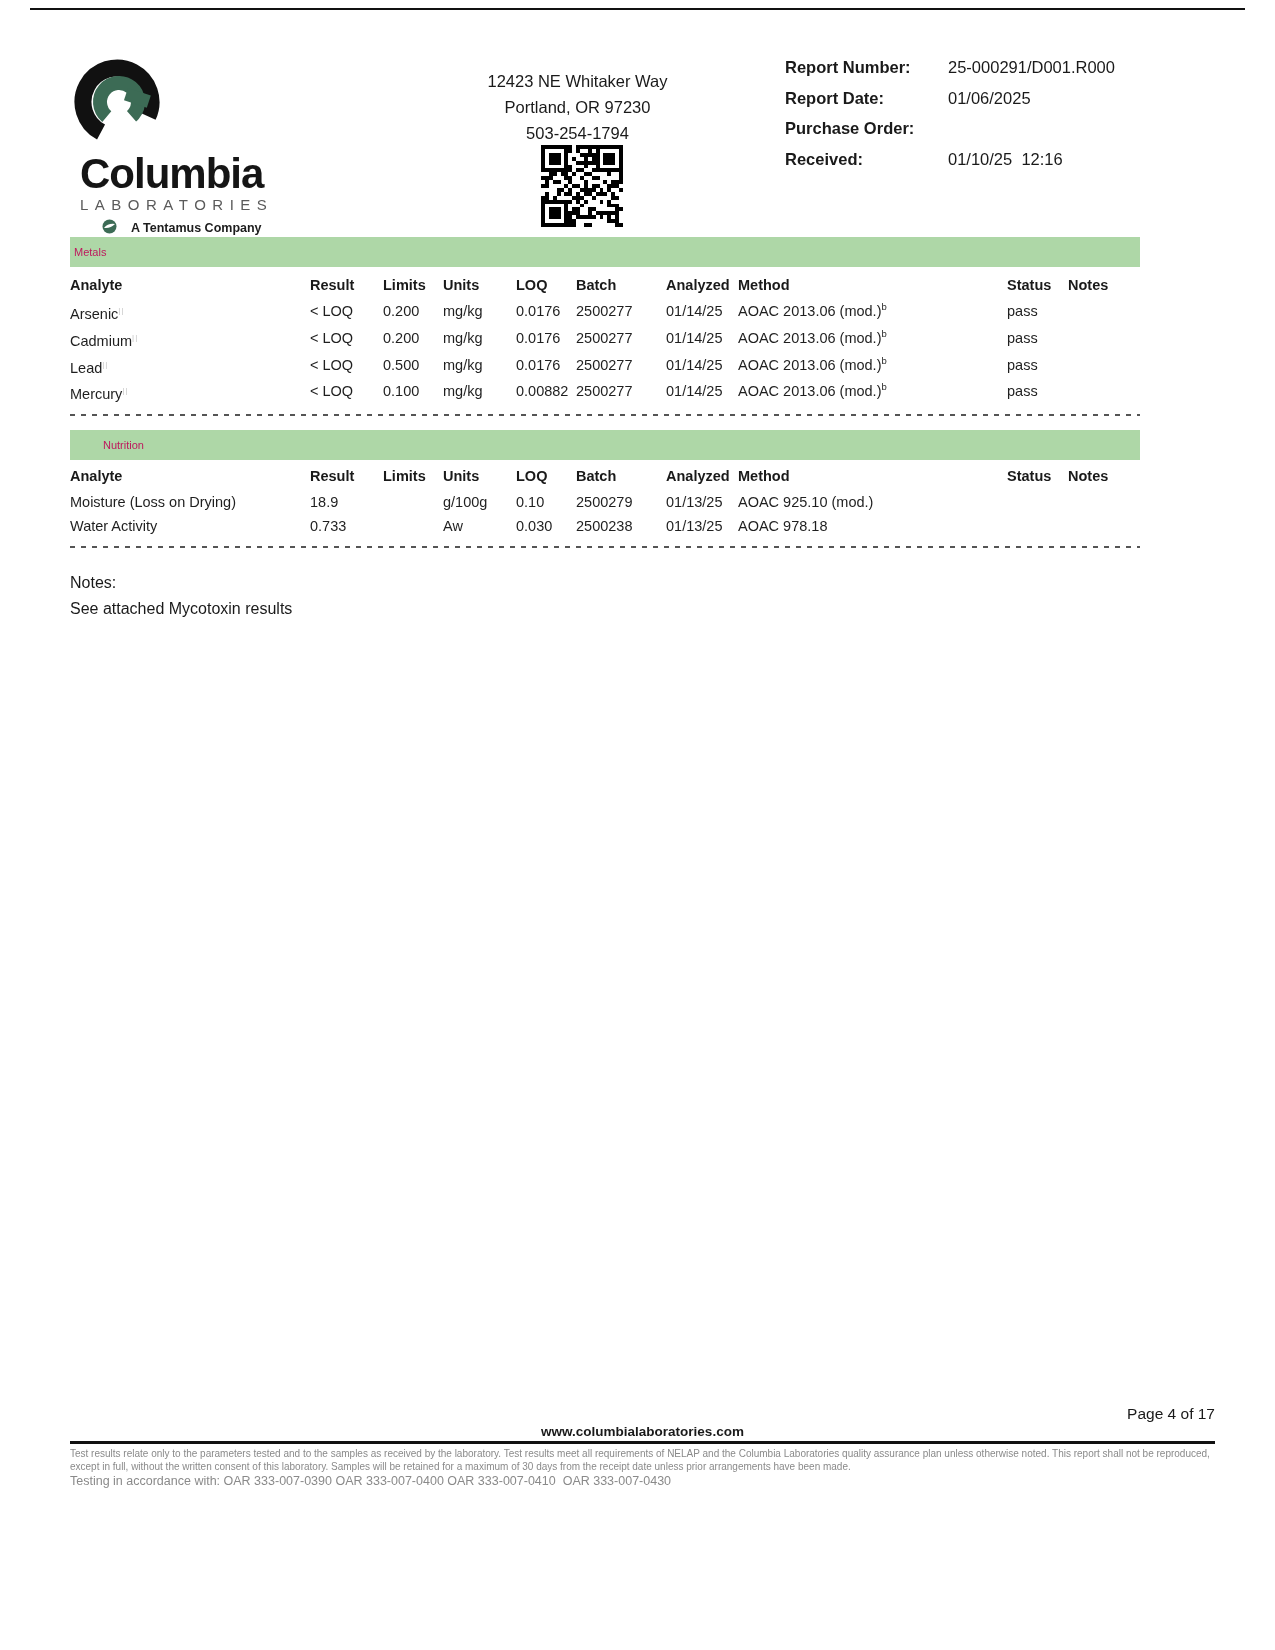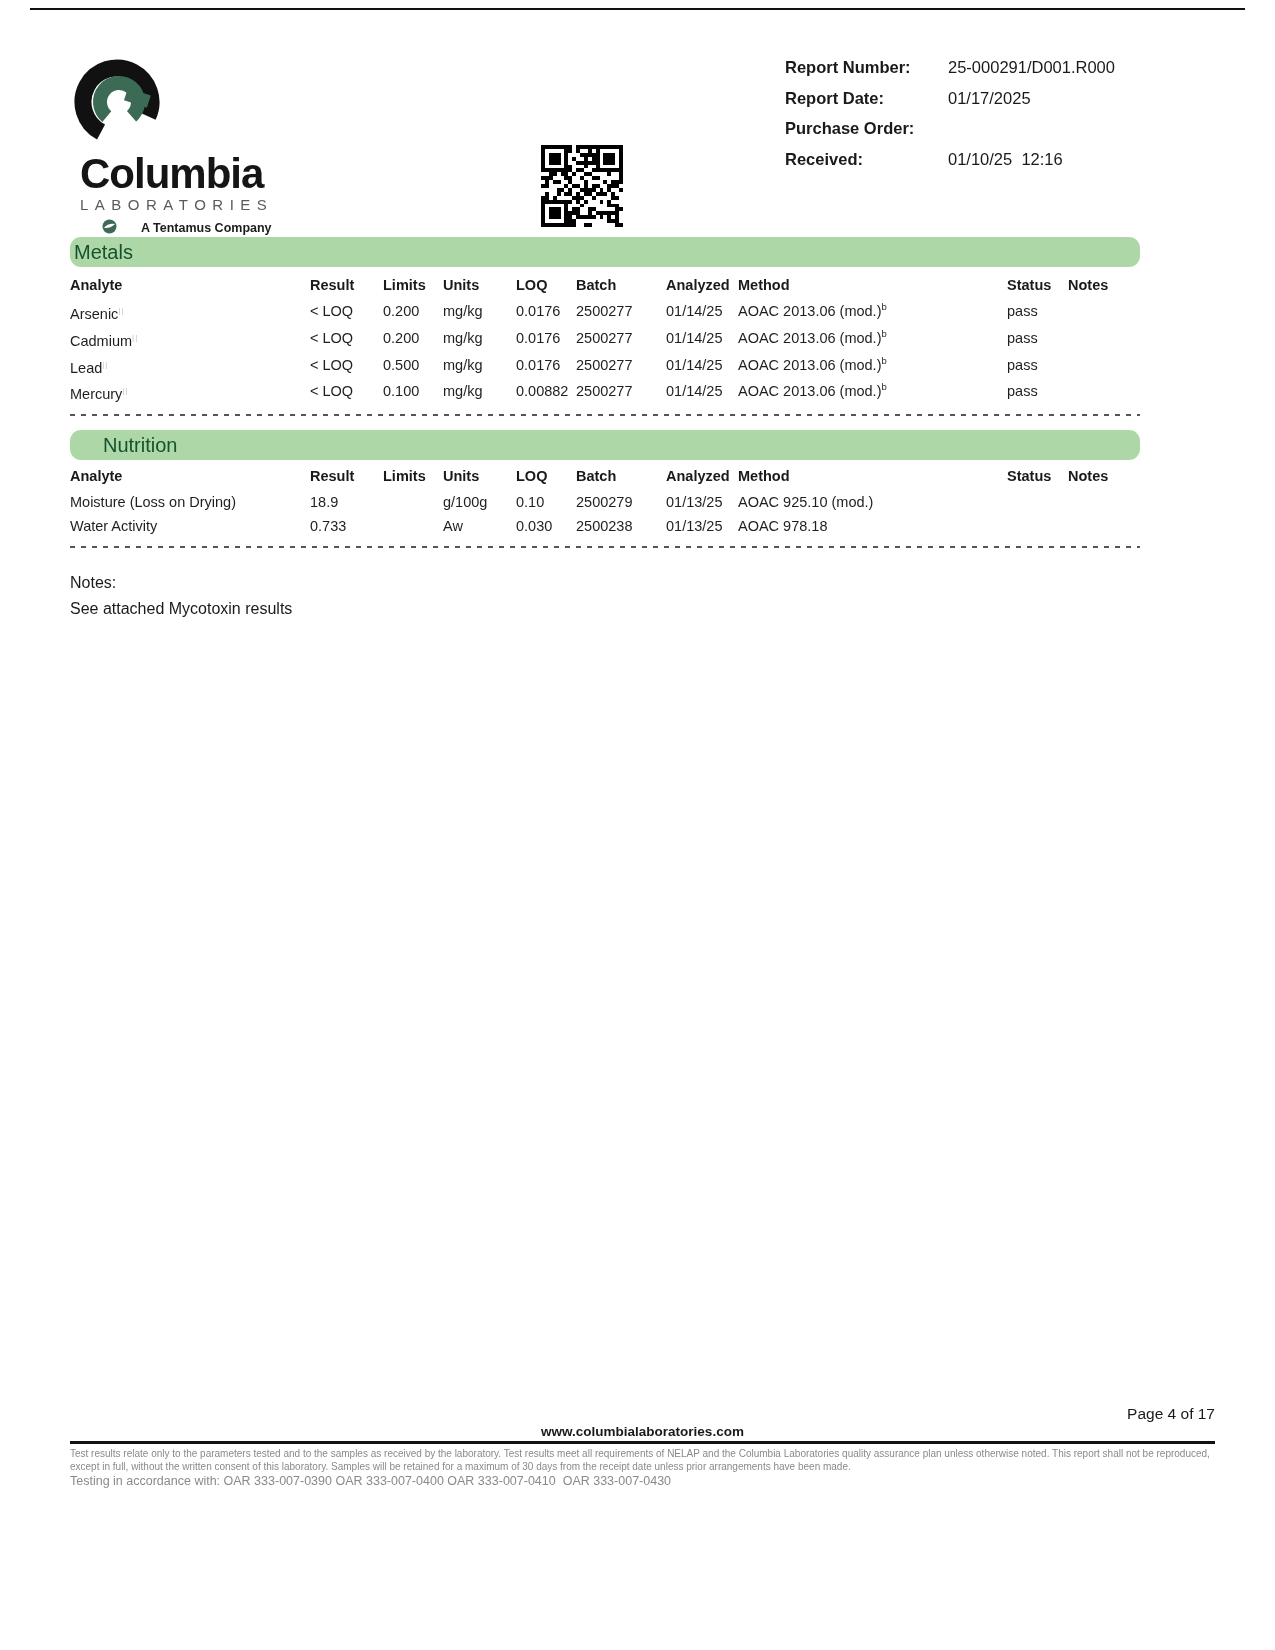--- a/index.html
+++ b/index.html
@@ -9,34 +9,34 @@
     font-family:"Liberation Sans", sans-serif; color:#1a1a1a;
   }
   .top-rule { position:absolute; top:8px; left:30px; right:30px; height:2px; background:#111; }
 
   
   .logo-block { position:absolute; left:72px; top:56px; }
   .logo-row { display:flex; align-items:flex-start;flex-direction:column; }
   .logo-text { margin-left:8px; }
   .logo-name { font-size:42px; font-weight:bold; letter-spacing:-1px; color:#151515; line-height:44px; }
   .logo-sub { font-size:15px; letter-spacing:6.5px; color:#5a5a5a; margin-top:0px; }
-  .logo-tagline { display:flex; align-items:center; gap:24px; margin-top:6px; margin-left:22px; font-size:12.5px; font-weight:bold; color:#1d1d1d; }
+  .logo-tagline { display:flex; align-items:center; gap:14px; margin-top:6px; margin-left:22px; font-size:12.5px; font-weight:bold; color:#1d1d1d; }
 
   .address { position:absolute; left:420px; top:68px; width:315px; text-align:center; font-size:16.5px; line-height:26px; }
   .qr { position:absolute; left:541px; top:145px; width:82px; height:82px; display:grid; grid-template-columns:repeat(21,1fr); grid-template-rows:repeat(21,1fr); }
   .qr div { background:transparent; } .qr div.on { background:#000; }
 
   .report-info { position:absolute; left:785px; top:52px; width:360px; }
   .info-row { display:flex; line-height:30.5px; }
   .info-label { width:163px; font-weight:bold; font-size:16.5px; }
   .info-value { font-size:16.5px; white-space:pre; }
 
   
   .main { position:absolute; left:70px; top:237px; width:1070px; }
-  .section-bar { height:30px; background:#aed7a7; font-size:20px; line-height:31px; padding-left:4px; color:#14532d;border-radius:11px; }
+  .section-bar { height:30px; background:#aed7a7; font-size:11px; line-height:31px; padding-left:4px; color:#be185d; }
   .grid { display:grid; grid-template-columns:240px 73px 60px 73px 60px 90px 72px 269px 61px 1fr; }
   .grid > div { overflow:visible; white-space:nowrap; }
   .thead { font-weight:bold; font-size:14.5px; padding:8px 0 6px 0; }
   .trow { font-size:14.5px; line-height:24px; color:#1f1f1f; }
   sup.mark { font-size:8px; color:#c4c4c4; letter-spacing:1px; vertical-align:super; }
   sup.msup { font-size:9.5px; vertical-align:super; line-height:0; }
   .dashed { height:2px; margin-top:8px;
     background:repeating-linear-gradient(to right,#555 0 5px,transparent 5px 11px); }
   .gap-metals { margin-top:2px; }
   .nutrition-bar { margin-top:14px;padding-left:33px; }
@@ -76,20 +76,25 @@
               <circle cx="7.5" cy="7.5" r="7" fill="#3c6b55"></circle>
               <path d="M2 9 Q6 4 13 5 Q9 9 4 9 Z" fill="#ffffff"></path>
             </svg>
           </span>
           <span>A Tentamus Company</span>
         </div>
       </div>
     </div>
   </div>
 
+  <div class="address">
+    <div>12423 NE Whitaker Way</div>
+    <div>Portland, OR 97230</div>
+    <div>503-254-1794</div>
+  </div>
 
   <div class="qr" id="qr">
       <div class="on"></div>
       <div class="on"></div>
       <div class="on"></div>
       <div class="on"></div>
       <div class="on"></div>
       <div class="on"></div>
       <div class="on"></div>
       <div class="on"></div>
@@ -528,21 +533,21 @@
       <div class="on"></div>
     </div>
 
   <div class="report-info">
     <div class="info-row">
       <div class="info-label">Report Number:</div>
       <div class="info-value">25-000291/D001.R000</div>
     </div>
     <div class="info-row">
       <div class="info-label">Report Date:</div>
-      <div class="info-value">01/17/2025</div>
+      <div class="info-value">01/06/2025</div>
     </div>
     <div class="info-row">
       <div class="info-label">Purchase Order:</div>
       <div class="info-value"></div>
     </div>
     <div class="info-row">
       <div class="info-label">Received:</div>
       <div class="info-value">01/10/25  12:16</div>
     </div>
   </div>

